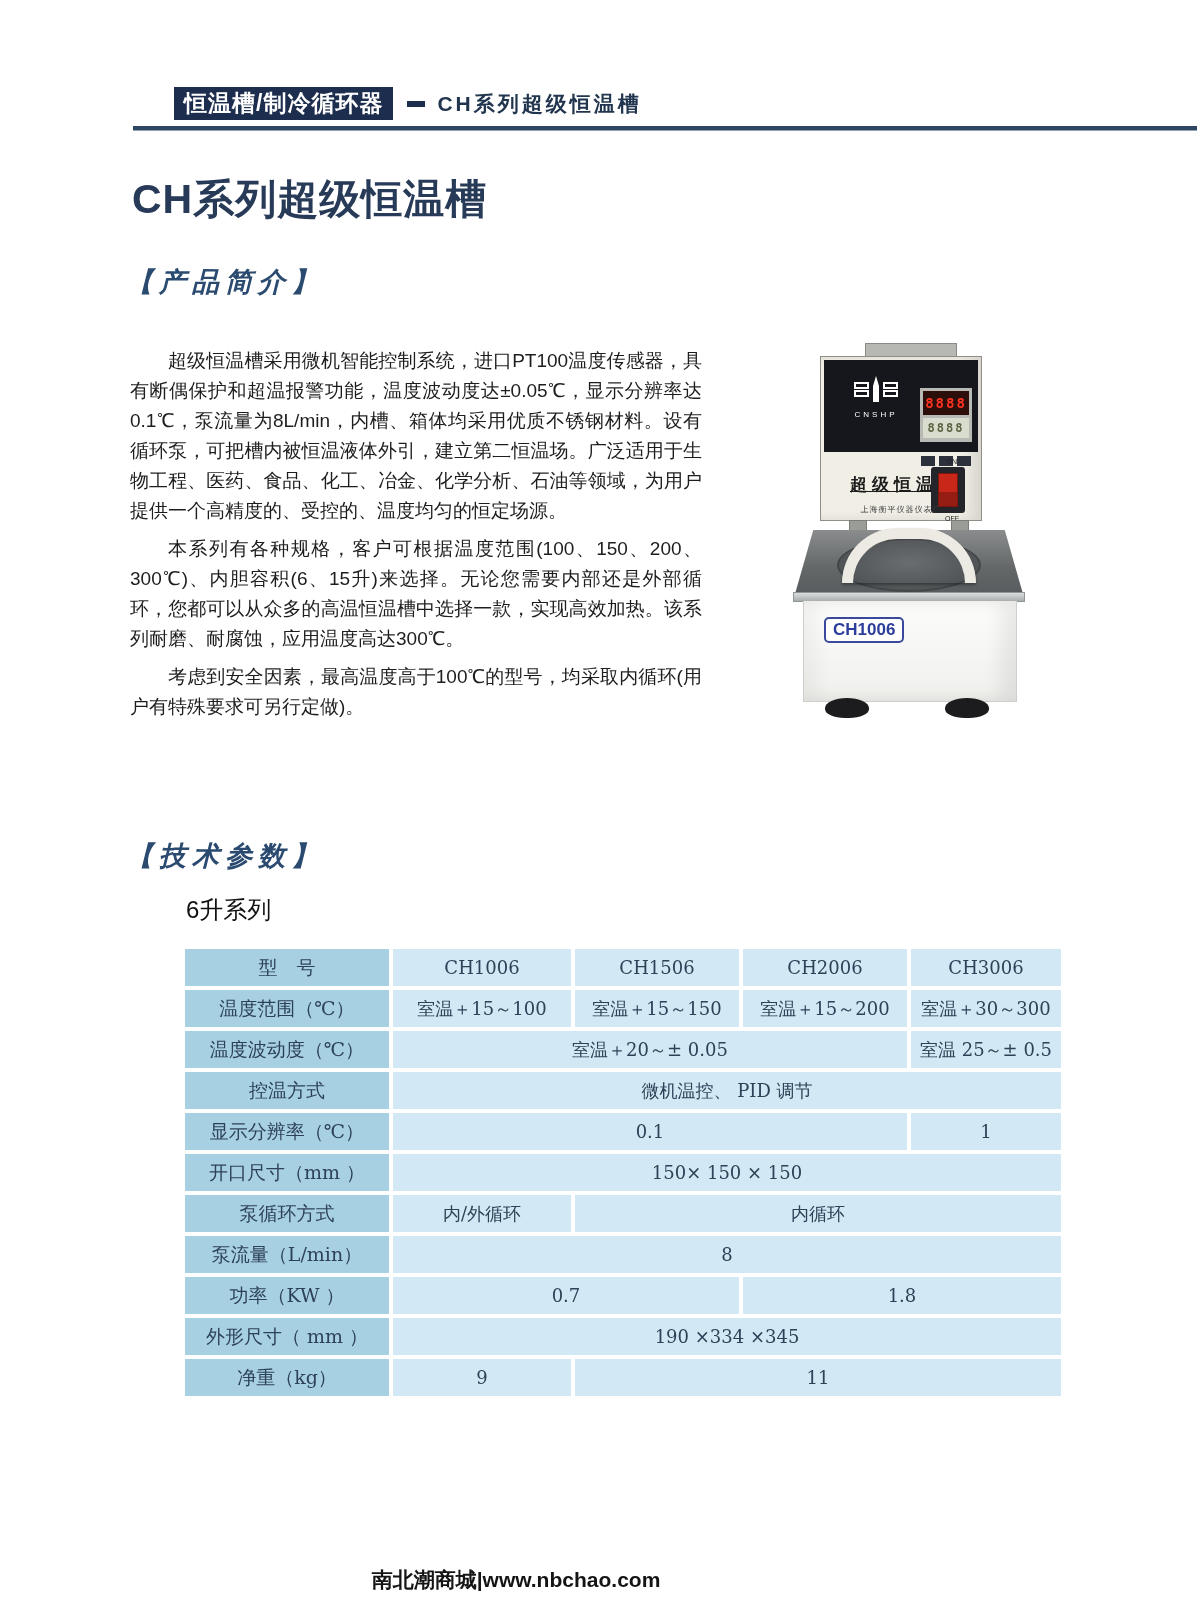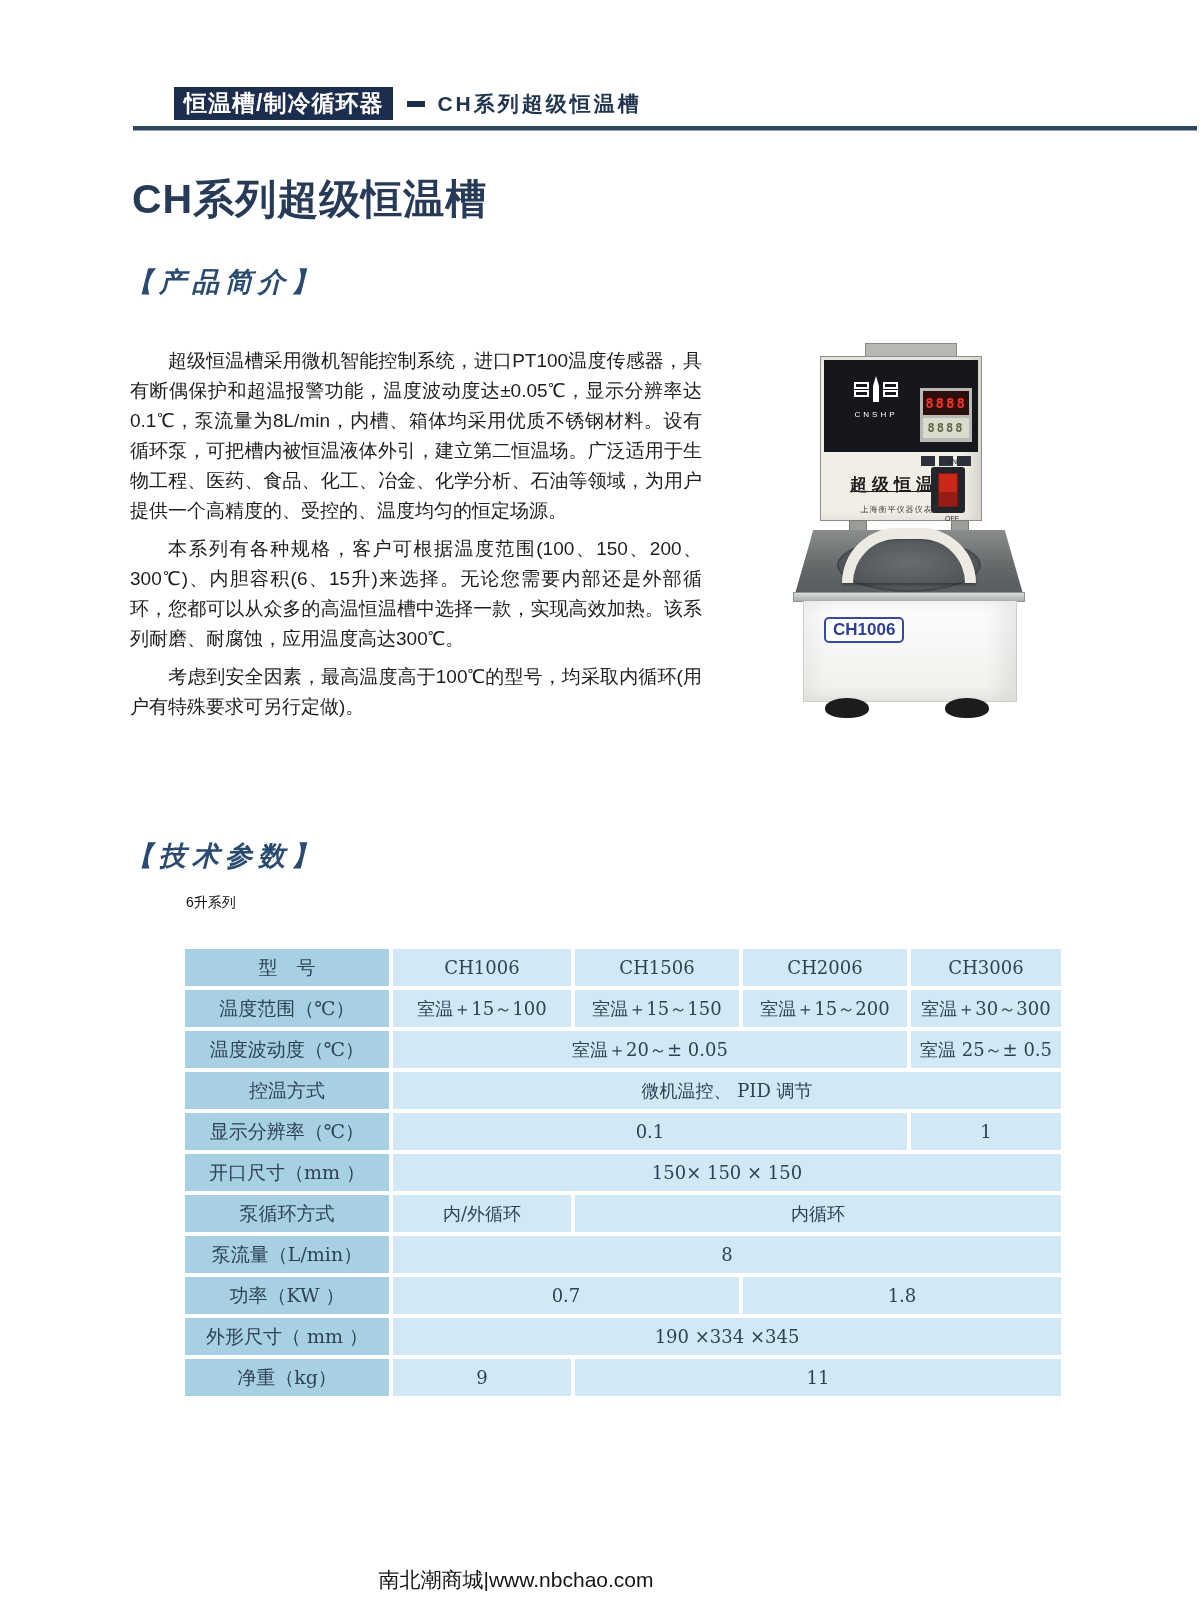--- a/index.html
+++ b/index.html
@@ -55,32 +55,32 @@
   .dev-tanktop { position:absolute; left:2px; top:192px; width:228px; height:64px; background:linear-gradient(180deg,#8a8c8d,#636768 60%,#585c5e); clip-path:polygon(8% 0,92% 0,100% 100%,0 100%); }
   .dev-lid { position:absolute; left:50%; top:200px; transform:translateX(-50%); width:140px; height:50px; border-radius:50%; background:radial-gradient(ellipse at 50% 45%,#6a6d6f,#515456 72%); border:2px solid #43474a; }
   .dev-handle { position:absolute; left:50%; top:190px; transform:translateX(-50%); width:112px; height:44px; border:11px solid #eceae2; border-bottom:none; border-radius:58px 58px 0 0; box-shadow:0 2px 3px rgba(0,0,0,0.35); }
   .dev-frontedge { position:absolute; left:0px; top:254px; width:232px; height:10px; background:linear-gradient(180deg,#dadddd,#a8adae); border:1px solid #8f9495; box-sizing:border-box; }
   .dev-body { position:absolute; left:10px; top:263px; width:212px; height:100px; background:linear-gradient(180deg,#fdfdfc,#efefec); border:1px solid #cfcfc9; border-top:none; box-shadow:inset -16px 0 18px rgba(0,0,0,0.07), inset 14px 0 16px rgba(0,0,0,0.04); }
   .dev-model { position:absolute; left:20px; top:16px; padding:0 7px; border:2px solid #39499c; border-radius:5px; background:#ffffff; color:#2c3e9b; font-weight:bold; font-size:17px; line-height:22px; }
   .dev-foot { position:absolute; bottom:8px; width:44px; height:20px; background:#1c1c1e; border-radius:50% 50% 45% 45%; }
   .foot-l { left:32px; } .foot-r { right:36px; }
 
   
-  .series-label { position:absolute; left:186px; top:894px; font-size:14px; color:#111111; }
+  .series-label { position:absolute; left:186px; top:894px; font-size:24px; color:#111111; }
   table.specs {
     position:absolute; left:181px; top:945px; width:884px;
     border-collapse:separate; border-spacing:4px; table-layout:fixed;
     font-family:"DejaVu Serif", serif; color:#2e4257;
   }
   table.specs td { height:37px; text-align:center; vertical-align:middle; padding:0 4px; }
   td.lbl { background:#a7d0e3; font-size:19px; }
   td.dat { background:#d2e9f5; font-size:18px; }
 
   
-  .footer { position:absolute; left:0; top:1566px; width:1032px; text-align:center; font-size:21px; color:#141414; }
+  .footer { position:absolute; left:0; top:1566px; width:1032px; text-align:center; font-size:21px; color:#141414;font-weight:bold; }
 </style>
 </head>
 <body>
 
 <div class="page">
 
   <div class="hdr-row">
     <div class="hdr-badge">恒温槽/制冷循环器</div>
     <div class="hdr-dash"></div>
     <div class="hdr-subtitle">CH系列超级恒温槽</div>

